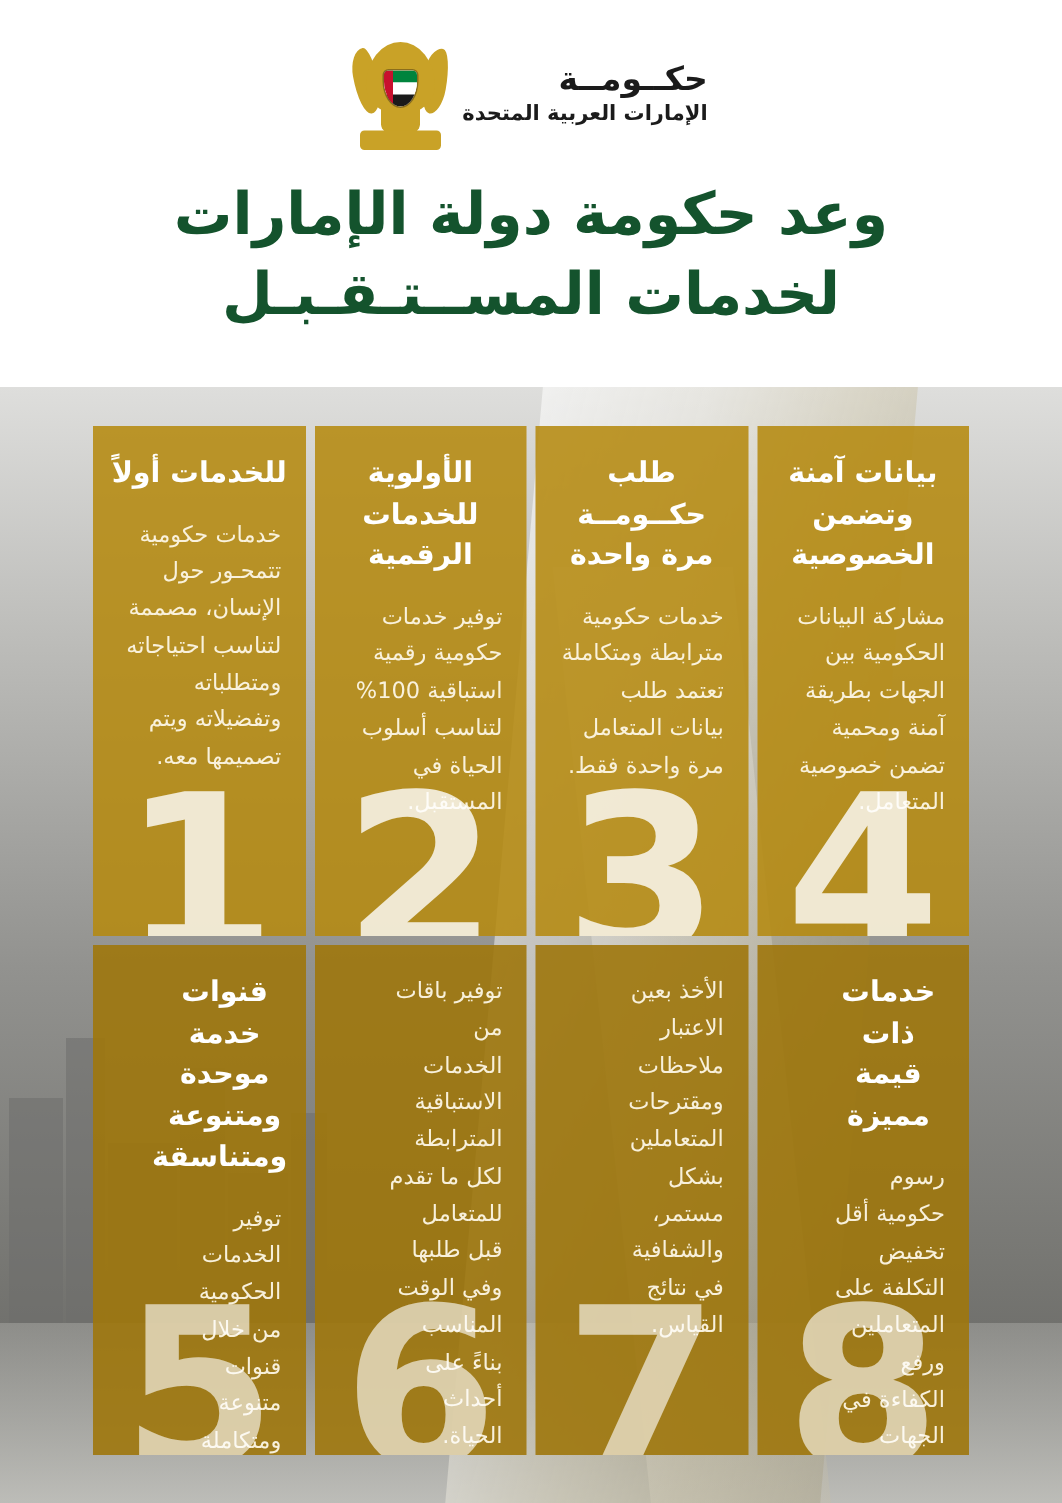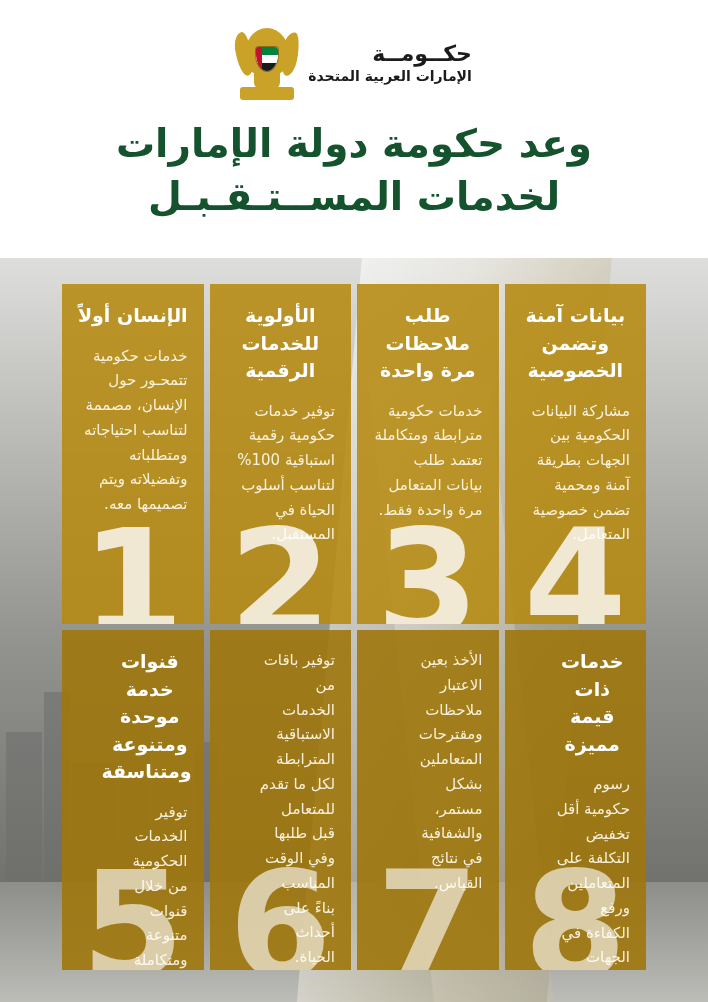--- a/index.html
+++ b/index.html
@@ -256,33 +256,33 @@
 
     <div class="grid">
 
       <div class="card">
         <h3>بيانات آمنة وتضمن الخصوصية</h3>
         <p>مشاركة البيانات الحكومية بين الجهات بطريقة آمنة ومحمية تضمن خصوصية المتعامل.</p>
         <div class="numeral">4</div>
       </div>
 
       <div class="card">
-        <h3>طلب ملاحظات مرة واحدة</h3>
+        <h3>طلب حكــومــة مرة واحدة</h3>
         <p>خدمات حكومية مترابطة ومتكاملة تعتمد طلب بيانات المتعامل مرة واحدة فقط.</p>
         <div class="numeral">3</div>
       </div>
 
       <div class="card">
         <h3>الأولوية للخدمات الرقمية</h3>
         <p>توفير خدمات حكومية رقمية استباقية 100% لتناسب أسلوب الحياة في المستقبل.</p>
         <div class="numeral">2</div>
       </div>
 
       <div class="card">
-        <h3>الإنسان أولاً</h3>
+        <h3>للخدمات أولاً</h3>
         <p>خدمات حكومية تتمحـور حول الإنسان، مصممة لتناسب احتياجاته ومتطلباته وتفضيلاته ويتم تصميمها معه.</p>
         <div class="numeral">1</div>
       </div>
 
       <div class="card dark row2">
         <h3>خدمات ذات قيمة مميزة</h3>
         <p>رسوم حكومية أقل تخفيض التكلفة على المتعاملين ورفع الكفاءة في الجهات الحكومية.</p>
         <div class="numeral">8</div>
       </div>
 

